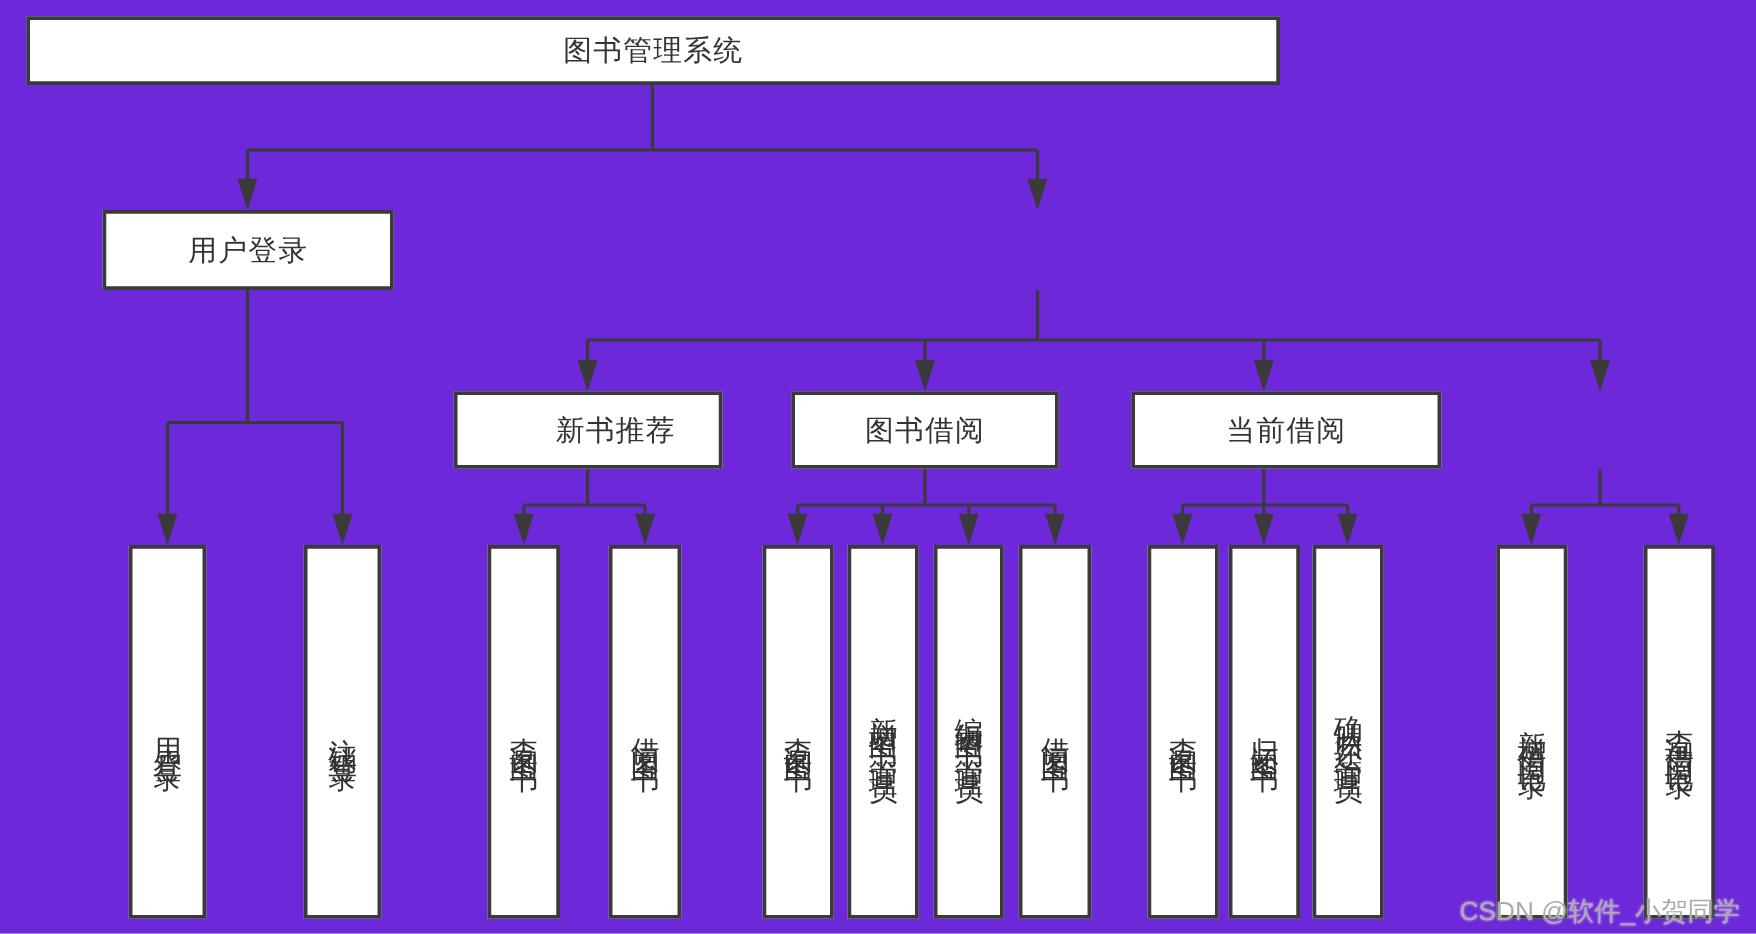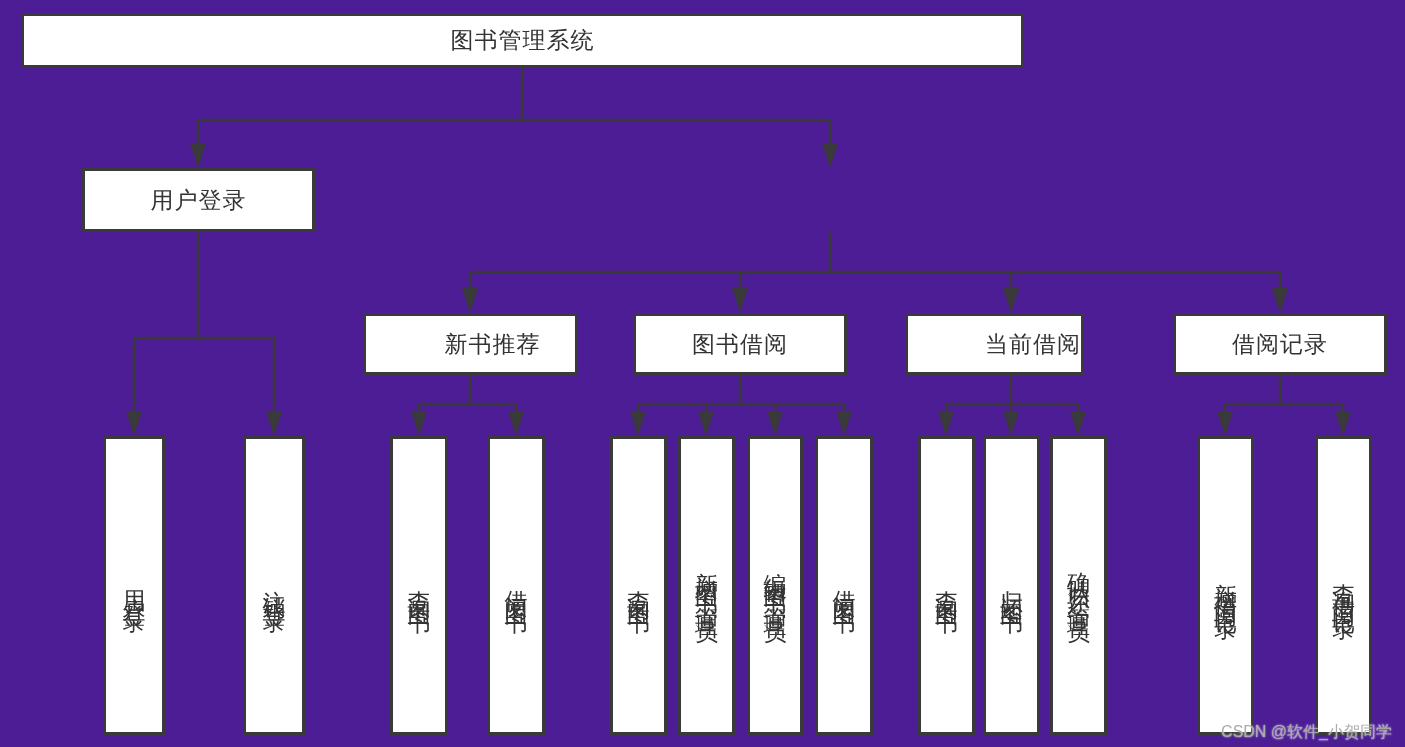--- a/index.html
+++ b/index.html
@@ -5,21 +5,21 @@
   html, body {
     margin: 0;
     padding: 0;
     background: #ffffff;
     font-family: "Liberation Sans", "DejaVu Sans", sans-serif;
   }
   .canvas {
     position: relative;
     width: 1405px;
     height: 747px;
-    background: #4c1d95;
+    background: #6d28d9;
     overflow: hidden;
   }
   .connector-layer {
     position: absolute;
     left: 0;
     top: 0;
     width: 1405px;
     height: 747px;
     z-index: 1;
   }
@@ -51,21 +51,21 @@
     font-size: 23px;
     letter-spacing: 7px;
     line-height: 1;
     white-space: nowrap;
   }
   .watermark {
     position: absolute;
     right: 13px;
     bottom: 4px;
     z-index: 3;
-    font-size: 16px;
+    font-size: 21px;
     color: #ababab;
     text-shadow: 0 0 2px rgba(255,255,255,0.85);
     white-space: nowrap;
   }
 </style>
 </head>
 <body>
 
 <div class="canvas">
   <svg class="connector-layer" viewBox="0 0 1405 747" xmlns="http://www.w3.org/2000/svg">
@@ -102,25 +102,22 @@
       </div>
       <div class="node horiz" style="left: 82px; top: 168px; width: 233px; height: 64px; border-color: rgb(58, 58, 58);">
         <span class="node-label" style="color: rgb(51, 51, 51);">用户登录</span>
       </div>
       <div class="node horiz" style="left: 363px; top: 313px; width: 215px; height: 62px; border-color: rgb(58, 58, 58); padding-left: 44px;">
         <span class="node-label" style="color: rgb(51, 51, 51);">新书推荐</span>
       </div>
       <div class="node horiz" style="left: 633px; top: 313px; width: 214px; height: 62px; border-color: rgb(58, 58, 58);">
         <span class="node-label" style="color: rgb(51, 51, 51);">图书借阅</span>
       </div>
-      <div class="node horiz" style="left: 905px; top: 313px; width: 179px; height: 62px; border-color: rgb(58, 58, 58); justify-content: flex-end;">
+      <div class="node horiz" style="left: 905px; top: 313px; width: 248px; height: 62px; border-color: rgb(58, 58, 58);">
         <span class="node-label" style="color: rgb(51, 51, 51);">当前借阅</span>
-      </div>
-      <div class="node horiz" style="left: 1173px; top: 313px; width: 214px; height: 62px; border-color: rgb(58, 58, 58);">
-        <span class="node-label" style="color: rgb(51, 51, 51);">借阅记录</span>
       </div>
       <div class="node vert" style="left: 103px; top: 436px; width: 62px; height: 299px; border-color: rgb(58, 58, 58);">
         <span class="node-label" style="color: rgb(51, 51, 51);">用户登录</span>
       </div>
       <div class="node vert" style="left: 243px; top: 436px; width: 62px; height: 299px; border-color: rgb(58, 58, 58);">
         <span class="node-label" style="color: rgb(51, 51, 51);">注销登录</span>
       </div>
       <div class="node vert" style="left: 390px; top: 436px; width: 58px; height: 299px; border-color: rgb(58, 58, 58);">
         <span class="node-label" style="color: rgb(51, 51, 51);">查询图书</span>
       </div>

